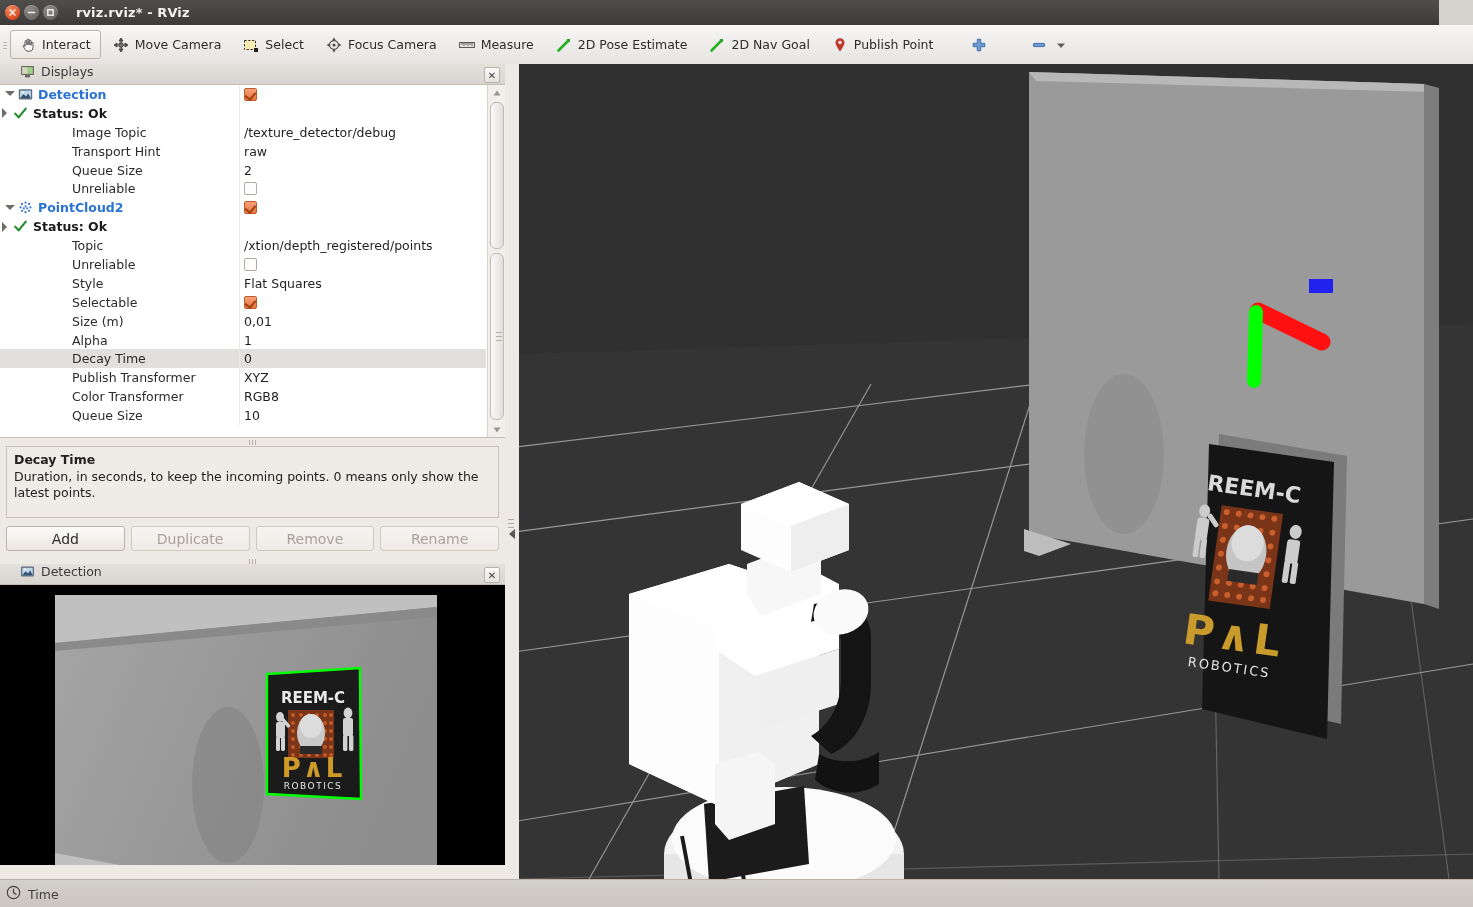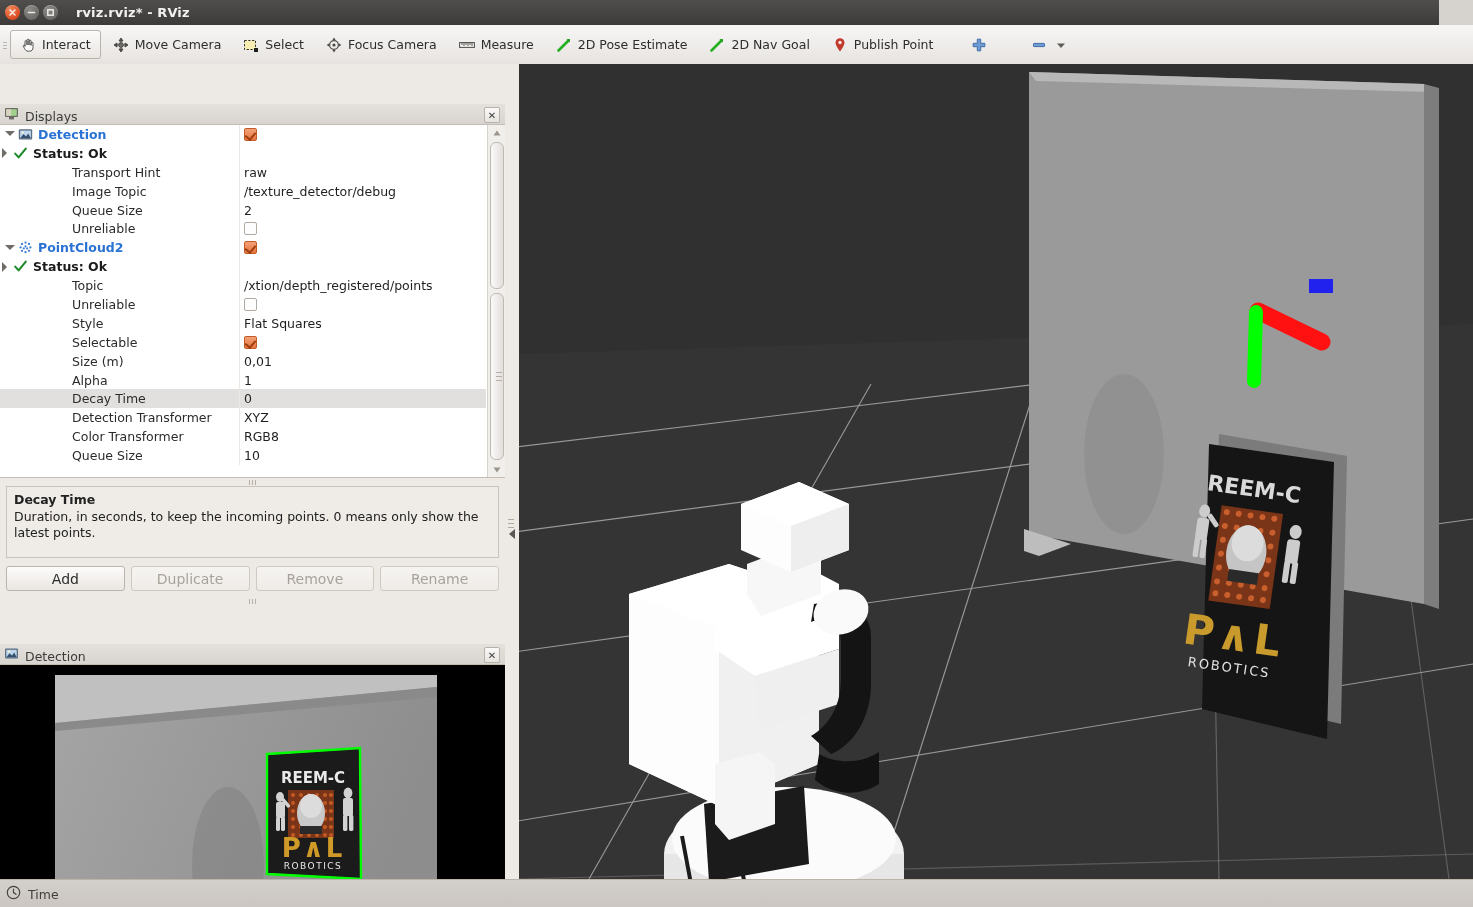--- a/index.html
+++ b/index.html
@@ -46,23 +46,23 @@
   .tbtn.active{
     background:linear-gradient(to bottom,#fcfbfa,#e9e6e2);
     border:1px solid #b9b3ac;box-shadow:0 1px 0 rgba(255,255,255,.8) inset;
   }
   .tbtn .ico{width:16px;height:16px;display:inline-block;flex:0 0 16px;position:relative;}
   .tb-sep{width:16px;}
 
   
   .left{position:absolute;left:0;top:64px;width:505px;height:815px;background:#edeae6;}
   .panelhdr{
-    height:20px;display:flex;align-items:flex-end;
+    height:20px;display:flex;align-items:flex-start;
     background:linear-gradient(to bottom,#e4e1dc,#d8d4cf);
-    border-bottom:1px solid #c3bdb6;padding:0 4px;position:relative;margin-top:40px;
+    border-bottom:1px solid #c3bdb6;padding:0 20px;position:relative;
   }
   .panelhdr .ptitle{font-size:12.5px;color:#3b3b3b;margin-left:6px;}
   .panelhdr .pclose{
     position:absolute;right:5px;top:3px;width:14px;height:14px;border-radius:2px;
     background:linear-gradient(to bottom,#fbfaf9,#e7e3de);border:1px solid #b7b1aa;
     display:flex;align-items:center;justify-content:center;font-size:10px;color:#3d3d3d;
   }
   .displays-body{position:relative;height:352px;background:#ffffff;border-bottom:1px solid #c3bdb6;}
   .proptbl{position:absolute;left:0;top:0;width:486px;height:352px;overflow:hidden;}
   .prow{height:18.9px;display:flex;align-items:center;position:relative;font-size:12.5px;}
@@ -313,34 +313,34 @@
           <path d="M2.2 7.6 L5.6 11.4 L12.8 2.6" stroke="#1f8a2c" stroke-width="2.1" fill="none" stroke-linecap="round" stroke-linejoin="round"></path>
         </svg></span>
         <span class="nmtxt status">Status: Ok</span>
       </div>
       <div class="pval"></div>
     </div>
           <div class="prow">
       <div class="pname ind2">
         <span class="arrow blank"></span>
         <span class="ticon"></span>
+        <span class="nmtxt ">Image Topic</span>
+      </div>
+      <div class="pval">
+              <span>/texture_detector/debug</span>
+            </div>
+    </div>
+          <div class="prow">
+      <div class="pname ind2">
+        <span class="arrow blank"></span>
+        <span class="ticon"></span>
         <span class="nmtxt ">Transport Hint</span>
       </div>
       <div class="pval">
               <span>raw</span>
-            </div>
-    </div>
-          <div class="prow">
-      <div class="pname ind2">
-        <span class="arrow blank"></span>
-        <span class="ticon"></span>
-        <span class="nmtxt ">Image Topic</span>
-      </div>
-      <div class="pval">
-              <span>/texture_detector/debug</span>
             </div>
     </div>
           <div class="prow">
       <div class="pname ind2">
         <span class="arrow blank"></span>
         <span class="ticon"></span>
         <span class="nmtxt ">Queue Size</span>
       </div>
       <div class="pval">
               <span>2</span>
@@ -457,21 +457,21 @@
         <span class="nmtxt ">Decay Time</span>
       </div>
       <div class="pval">
               <span>0</span>
             </div>
     </div>
           <div class="prow">
       <div class="pname ind2">
         <span class="arrow blank"></span>
         <span class="ticon"></span>
-        <span class="nmtxt ">Detection Transformer</span>
+        <span class="nmtxt ">Publish Transformer</span>
       </div>
       <div class="pval">
               <span>XYZ</span>
             </div>
     </div>
           <div class="prow">
       <div class="pname ind2">
         <span class="arrow blank"></span>
         <span class="ticon"></span>
         <span class="nmtxt ">Color Transformer</span>

